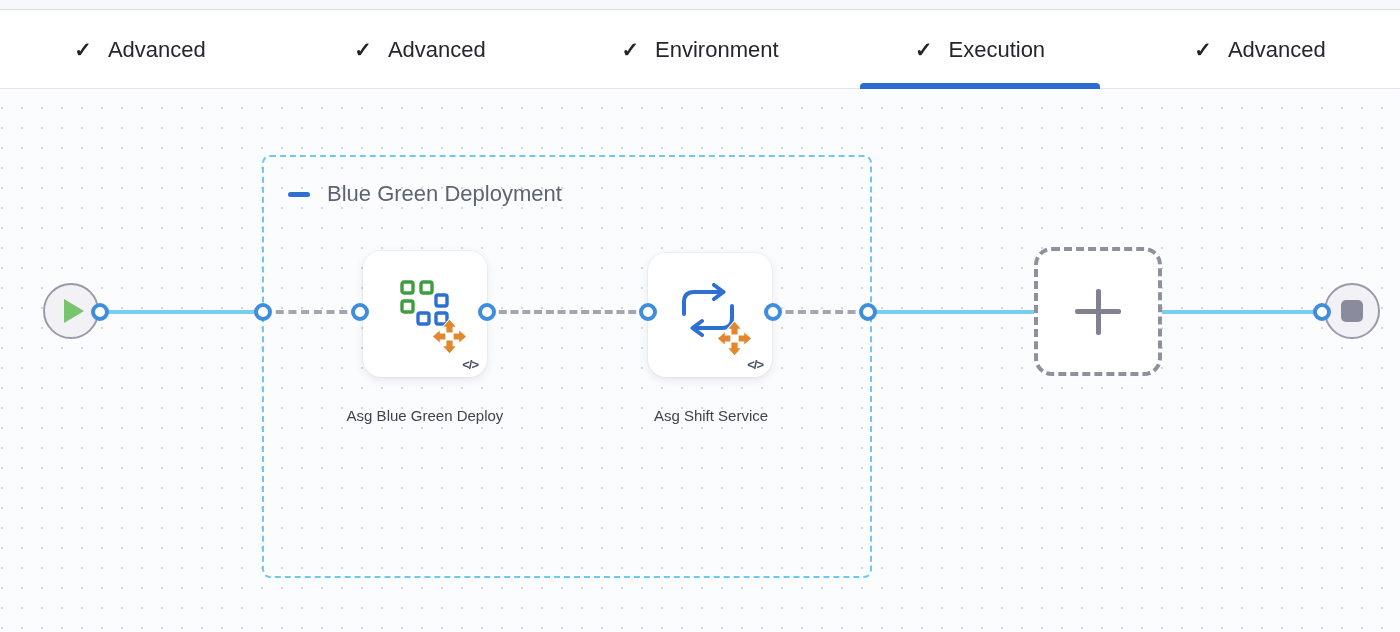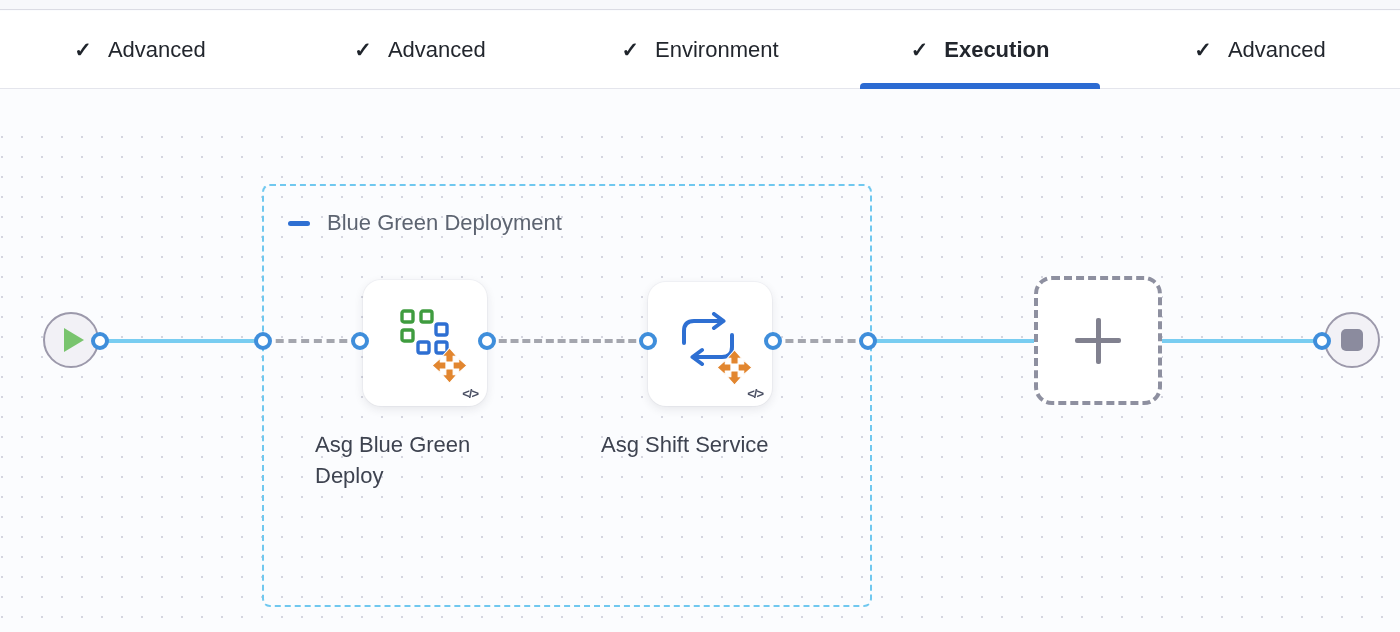--- a/index.html
+++ b/index.html
@@ -18,38 +18,37 @@
   .tab-bar {
     position:absolute; top:11px; left:0; right:0; height:78px;
     background:#ffffff; border-bottom:1px solid #e4e5ec;
     display:flex; align-items:stretch;
   }
   .tab {
     flex:1; display:flex; align-items:center; justify-content:center;
     gap:16px; font-size:22px; color:#22262d; cursor:pointer; position:relative;
   }
   .tab .check { font-size:21px; font-weight:700; color:#1f242b; }
-  .tab.active .tab-label { font-weight:700; }
+  .tab.active .tab-label { font-weight:400; }
   .tab .underline {
     display:none;
   }
   .tab.active .underline {
     display:block; position:absolute; bottom:-1px; left:50%;
     transform:translateX(-50%);
     width:240px; height:6px; background:#2c6bd2; border-radius:4px 4px 0 0;
   }
 
   
   .canvas {
     position:absolute; top:90px; left:0; right:0; bottom:0;
     background-color:#fbfcfe;
     background-image:radial-gradient(circle, #d4d5df 1.2px, transparent 1.4px);
     background-size:20px 20px;
     background-position:12px 8px;
-    margin-top:29px;
   }
 
   
   .link { position:absolute; top:220px; height:4px; z-index:1; }
   .link.solid { background:#79cdf1; border-radius:2px; }
   .link.dashed { height:0; border-top:4px dashed #a4a6ae; }
   .link-solid-1 { left:100px; width:163px; }
   .link-solid-2 { left:868px; width:454px; }
   .link-dash-1 { left:263px; width:97px; }
   .link-dash-2 { left:487px; width:161px; }
@@ -105,21 +104,21 @@
   .glyph-swap { position:absolute; left:28px; top:30px; }
   .move-icon { position:absolute; left:68px; top:67px; z-index:4; }
   .code-badge {
     position:absolute; right:9px; bottom:5px;
     font-size:13px; font-weight:700; letter-spacing:-1px; color:#4a4f63;
   }
 
   
   .step-label {
     position:absolute; top:310px; width:220px;
-    font-size:22px; line-height:31px; color:#3e4350; z-index:2;
+    text-align:center; font-size:15px; line-height:31px; color:#3e4350; z-index:2;
   }
   .label-1 { left:315px; }
   .label-2 { left:601px; }
 
   
   .add-step {
     position:absolute; left:1034px; top:157px; width:128px; height:129px;
     background:#ffffff; border:4px dashed #8e90a0; border-radius:18px;
     z-index:3; cursor:pointer;
     display:flex; align-items:center; justify-content:center;

